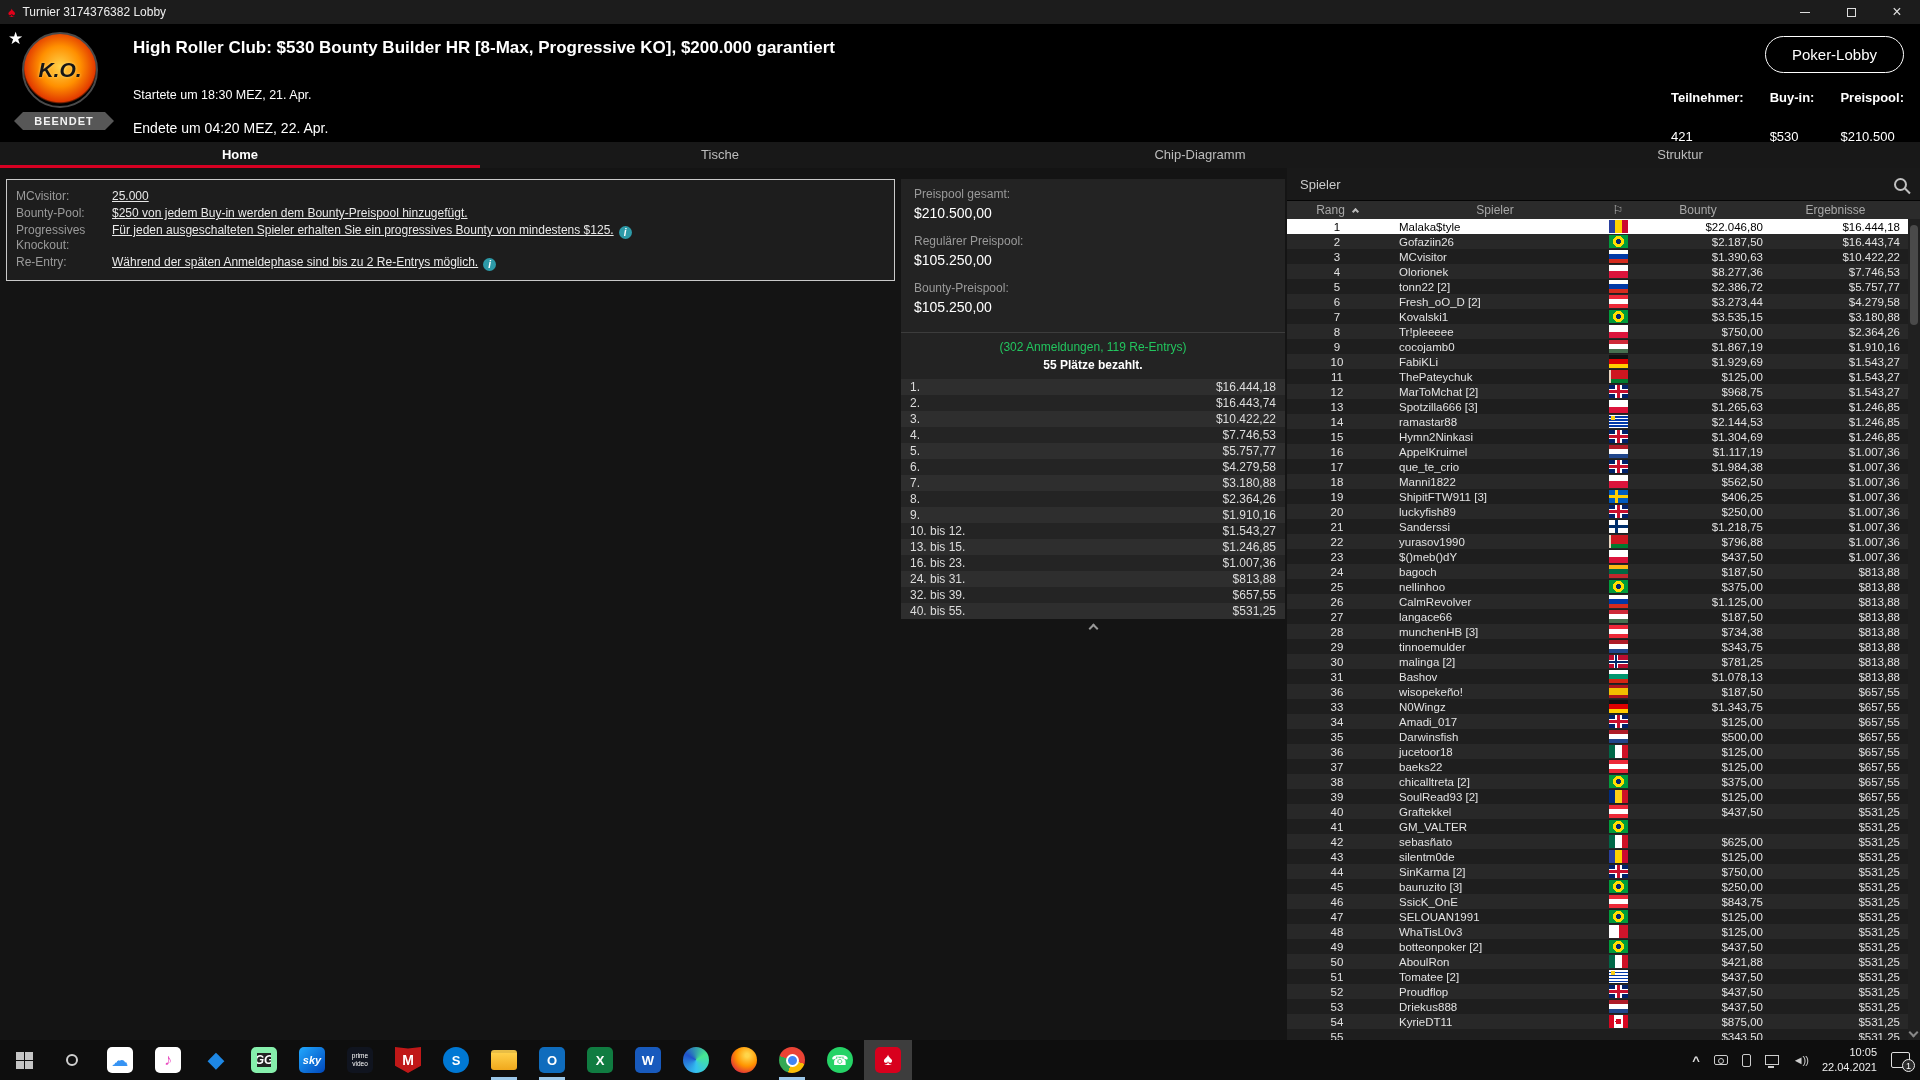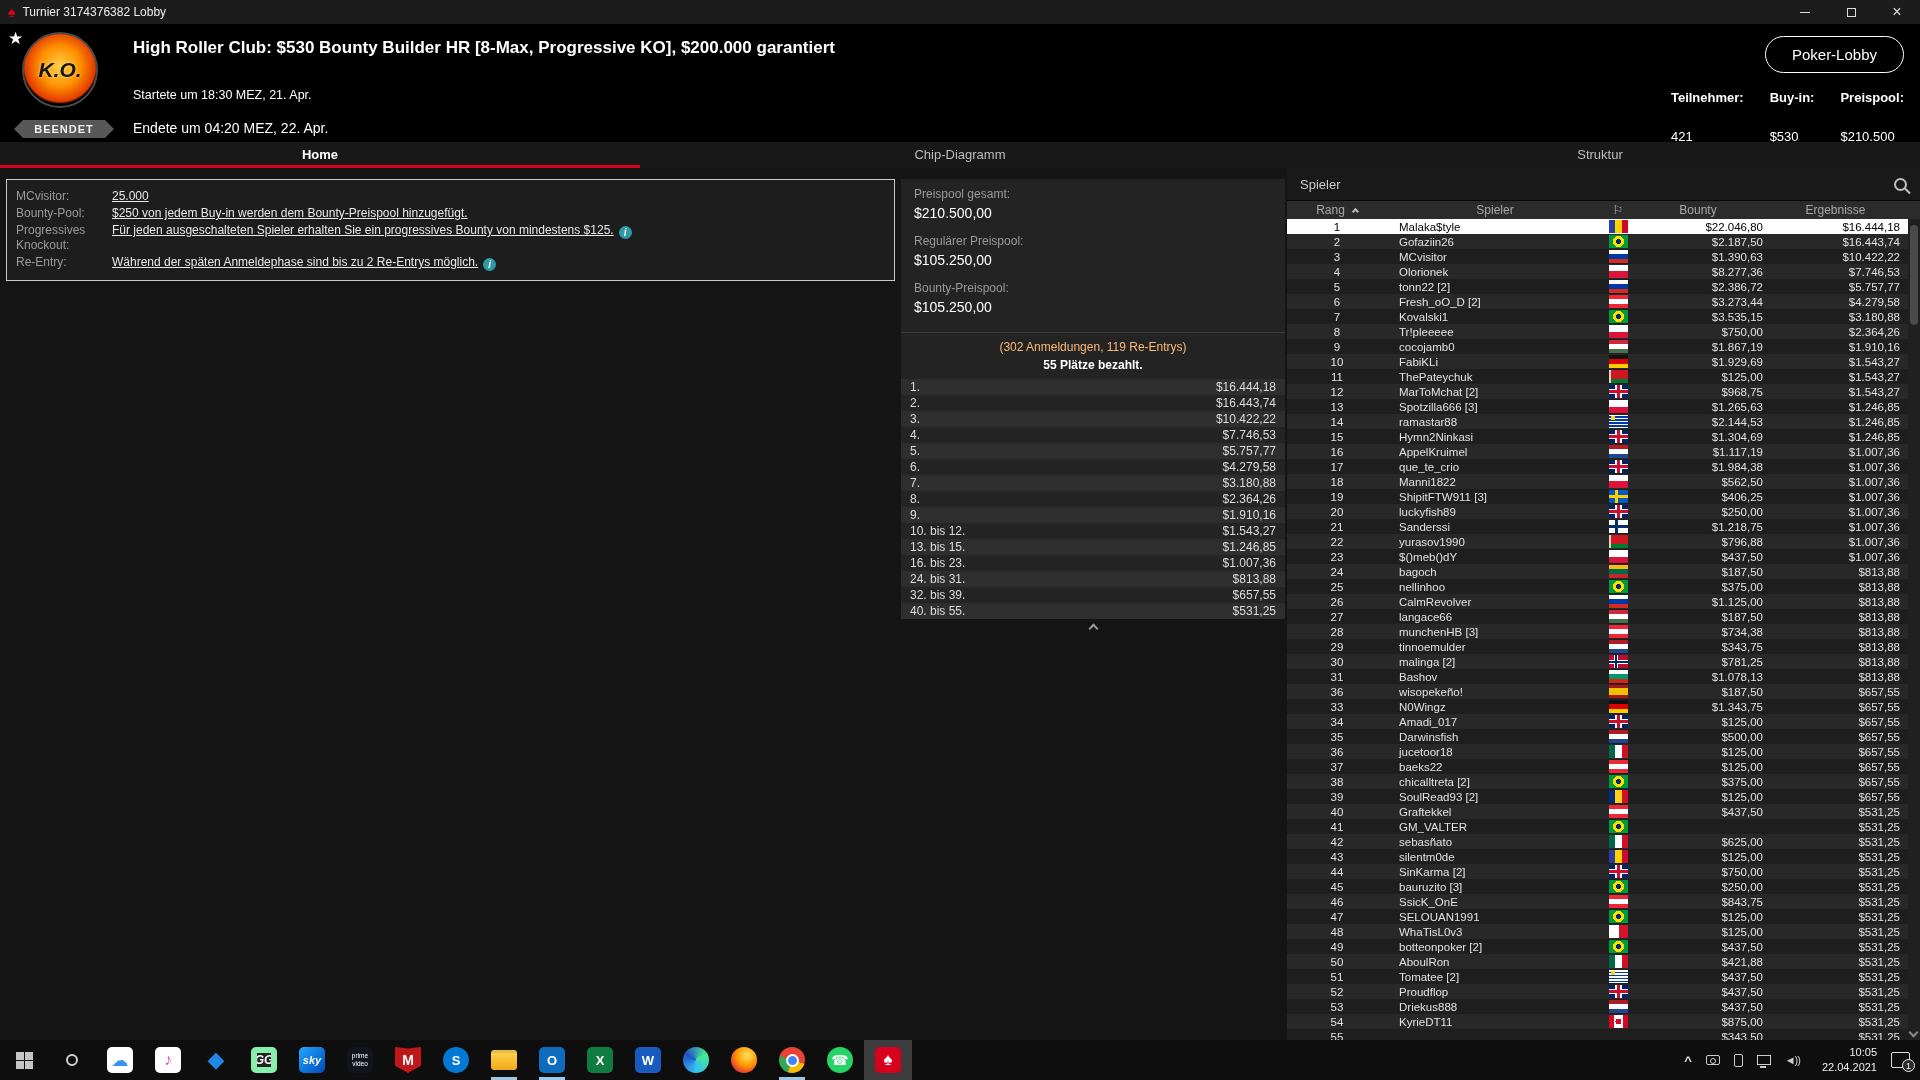--- a/index.html
+++ b/index.html
@@ -20,21 +20,21 @@
 
   
   .header { position:relative; height:118px; background:#000; }
   .star-icon { position:absolute; left:8px; top:4px; color:#fff; font-size:17px; }
   .ko-logo { position:absolute; left:22px; top:8px; width:76px; height:76px; border-radius:50%;
              border:2px solid #4a4a4a;
              background:radial-gradient(circle at 50% 45%, #ffd24a 0%, #ff9000 38%, #e23a00 66%, #000 70%);
              display:flex; align-items:center; justify-content:center; }
   .ko-logo span { font-weight:bold; font-size:21px; color:#161616; font-style:italic;
                   text-shadow:0 0 3px #ffd76e; }
-  .beendet { position:absolute; left:14px; top:96px; width:100px; height:18px; background:#575757;
+  .beendet { position:absolute; left:14px; top:88px; width:100px; height:18px; background:#575757;
              clip-path:polygon(9% 0,91% 0,100% 50%,91% 100%,9% 100%,0 50%);
              display:flex; align-items:center; justify-content:center;
              font-size:11px; font-weight:bold; letter-spacing:1px; color:#f2f2f2; }
   .h-title { position:absolute; left:133px; top:14px; font-size:17px; font-weight:bold; color:#fff; }
   .h-start { position:absolute; left:133px; top:64px; font-size:12.5px; color:#fff; }
   .h-end   { position:absolute; left:133px; top:96px; font-size:14px; color:#fff; }
   .lobby-btn { position:absolute; right:16px; top:12px; padding:9px 26px; border:1.5px solid #fff;
                border-radius:20px; color:#fff; font-size:15px; background:transparent; cursor:default; }
   .hstats { position:absolute; right:16px; top:66px; display:flex; gap:26px; text-align:left; }
   .hstat .lbl { font-size:13px; font-weight:bold; color:#fff; }
@@ -59,21 +59,21 @@
                color:#fff; font-size:10px; font-style:italic; font-weight:bold; text-align:center;
                line-height:13px; margin-left:5px; vertical-align:-2px; }
 
   
   .prize-panel { position:absolute; left:901px; top:11px; width:384px; height:434px; background:#232323; }
   .pools { padding:8px 13px 2px; }
   .pool { margin-bottom:13px; }
   .pool .lbl { font-size:12px; color:#9a9a9a; }
   .pool .val { font-size:14px; color:#fff; margin-top:4px; }
   .p-divider { border-top:1px solid #3c3c3c; margin:2px 0 7px; }
-  .regs { text-align:center; font-size:12px; color:#fdba74; }
+  .regs { text-align:center; font-size:12px; color:#22c55e; }
   .places { text-align:center; font-size:12px; font-weight:bold; color:#fff; margin:4px 0 7px; }
   .payout-row { display:flex; justify-content:space-between; padding:0 9px; height:16px;
                 line-height:16px; font-size:12px; color:#ddd; }
   .payout-row:nth-child(odd) { background:#2e2e2e; }
   .payout-row:nth-child(even) { background:#242424; }
   .collapse { display:flex; justify-content:center; padding:6px 0 2px; }
   .chev-up { width:7px; height:7px; border-left:2px solid #999; border-top:2px solid #999;
              transform:rotate(45deg); }
   .chev-down { width:7px; height:7px; border-left:2px solid #999; border-top:2px solid #999;
                transform:rotate(225deg); }
@@ -155,21 +155,21 @@
 
   .tray { margin-left:auto; display:flex; align-items:center; gap:14px; padding-right:10px; height:40px; }
   .tr-chevron { color:#ddd; font-size:13px; font-weight:bold; }
   .tr-cam { width:14px; height:10px; border:1.5px solid #ccc; border-radius:2px; position:relative; }
   .tr-cam::after { content:""; position:absolute; left:3px; top:1.5px; width:4px; height:4px;
                    border:1px solid #ccc; border-radius:50%; }
   .tr-usb { width:9px; height:13px; border:1.5px solid #ccc; border-radius:2px; }
   .tr-net { width:14px; height:10px; border:1.5px solid #ccc; position:relative; }
   .tr-net::after { content:""; position:absolute; left:2px; bottom:-4px; width:6px; height:2px; background:#ccc; }
   .tr-vol { color:#ccc; font-size:11px; letter-spacing:-1px; }
-  .clock { text-align:right; font-size:11px; color:#eee; line-height:1.35;margin-left:8px; }
+  .clock { text-align:right; font-size:11px; color:#eee; line-height:1.35; }
   .notif { width:19px; height:16px; border:1.5px solid #ddd; border-radius:2px; position:relative; }
   .notif .badge { position:absolute; right:-6px; bottom:-5px; width:13px; height:13px; border-radius:50%;
                   background:#2b2b2b; border:1px solid #eee; color:#fff; font-size:9px; display:flex;
                   align-items:center; justify-content:center; }
 </style>
 </head>
 <body>
 
 <div class="titlebar">
   <span class="spade-red">♠</span>
@@ -208,20 +208,21 @@
     </div>
     <div class="hstat">
       <div class="lbl">Preispool:</div>
       <div class="val">$210.500</div>
     </div>
   </div>
 </div>
 
 <div class="tabbar">
   <div class="tab active">Home</div>
+  <div class="tab">Tische</div>
   <div class="tab">Chip-Diagramm</div>
   <div class="tab">Struktur</div>
 </div>
 
 <div class="content">
 
   <div class="info-panel">
     <div class="i-row">
       <span class="i-label">MCvisitor:</span>
       <span class="i-value">25.000</span>

